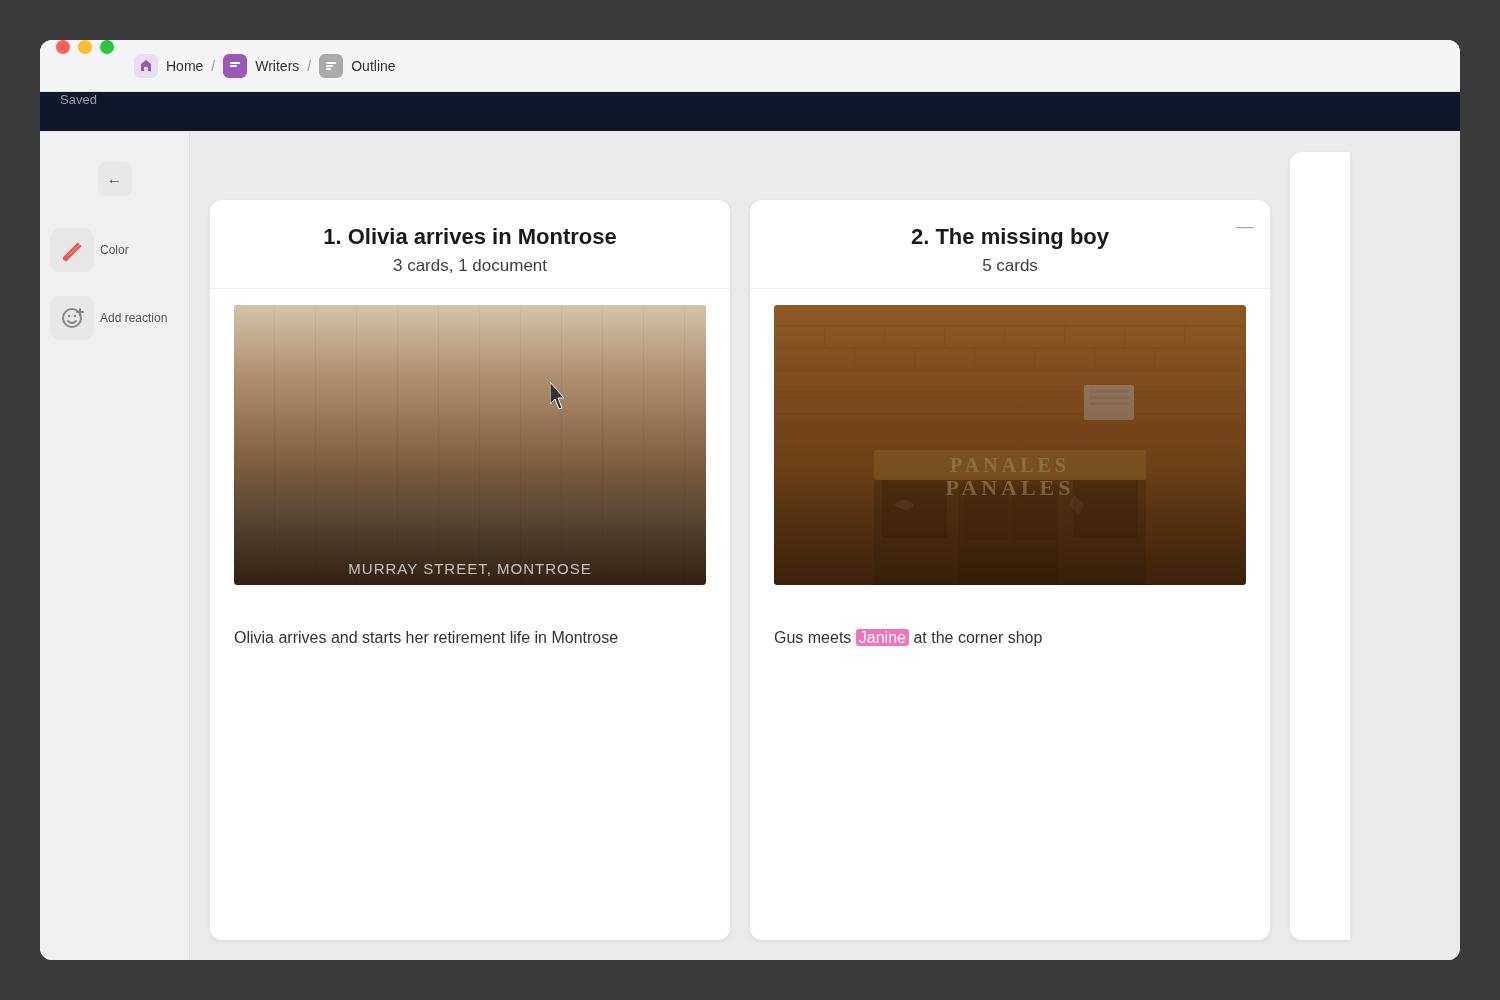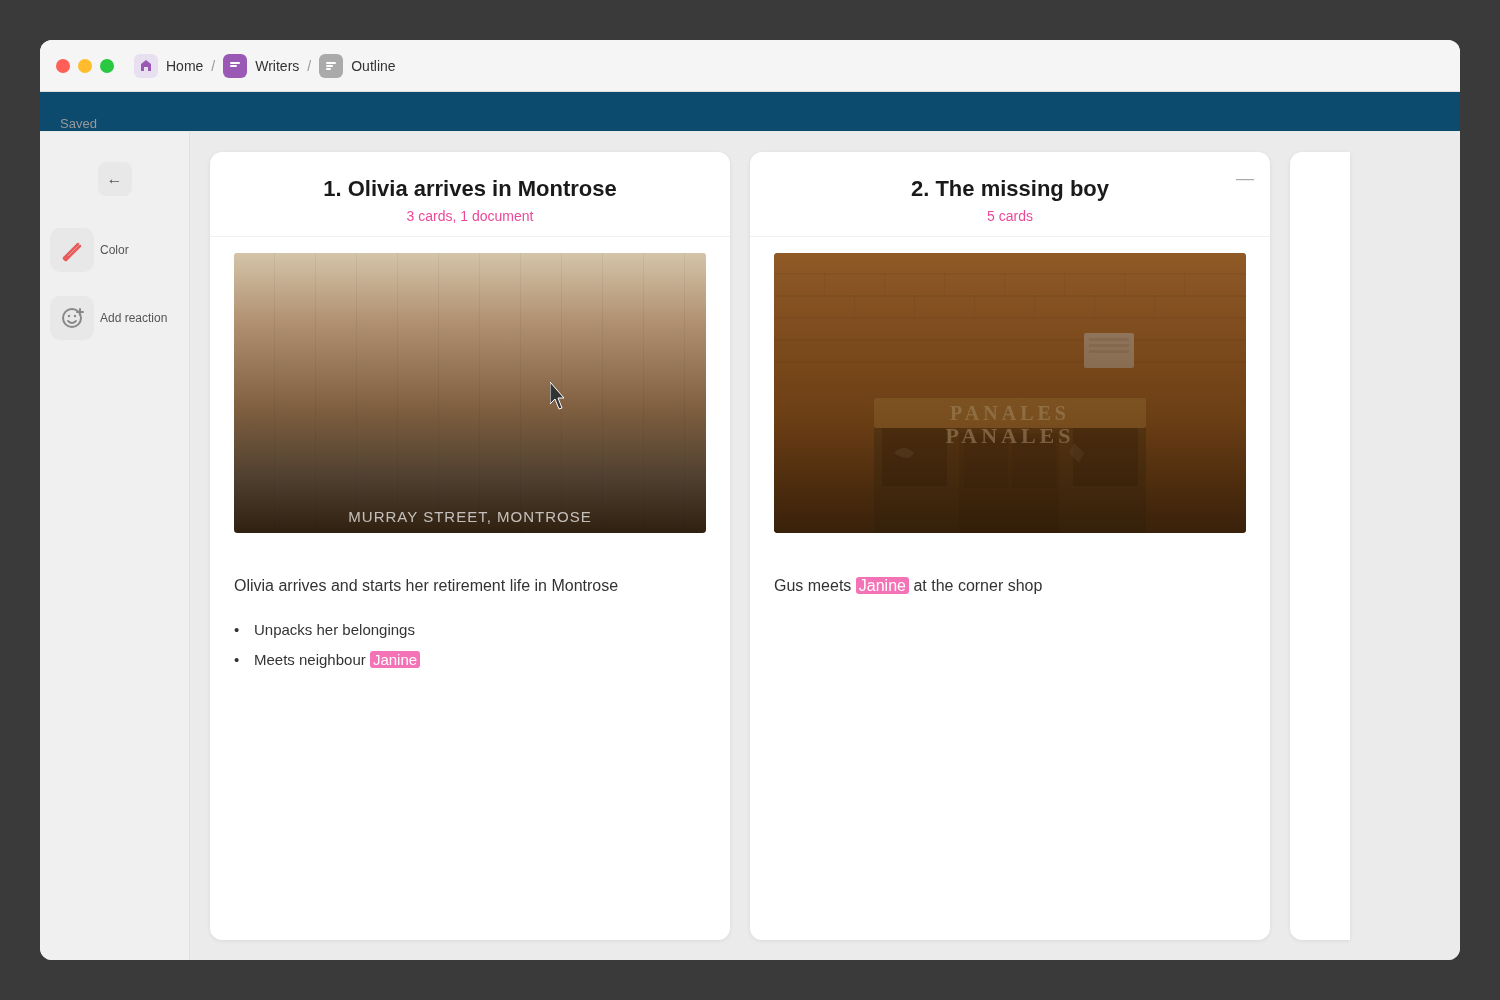--- a/index.html
+++ b/index.html
@@ -24,21 +24,20 @@
       display: flex;
       flex-direction: column;
     }
 
     
     .titlebar {
       height: 52px;
       background: #f5f5f5;
       border-bottom: 1px solid #e0e0e0;
       display: flex;
-      align-items: center;
       padding: 0 16px;
       gap: 12px;
       flex-shrink: 0;
     }
 
     .traffic-lights {
       display: flex;
       gap: 8px;
       margin-right: 8px;
     }
@@ -89,23 +88,23 @@
     }
 
     .breadcrumb-sep {
       color: #999;
       font-size: 14px;
     }
 
     
     .statusbar {
       height: 40px;
-      background: #0c4a6e;
-      display: flex;
-      align-items: flex-end;
+      background: #0f172a;
+      display: flex;
+      align-items: flex-start;
       padding: 0 20px;
       border-bottom: 1px solid #e8e8e8;
       flex-shrink: 0;
     }
 
     .saved-text {
       font-size: 13px;
       color: #999;
     }
 
@@ -199,39 +198,40 @@
 
     .card-column {
       width: 520px;
       min-width: 520px;
       background: white;
       border-radius: 12px;
       overflow: hidden;
       display: flex;
       flex-direction: column;
       box-shadow: 0 1px 4px rgba(0,0,0,0.08);
+      margin-top: 48px;
     }
 
     .card-header {
       padding: 24px 24px 12px;
       text-align: center;
       border-bottom: 1px solid #f0f0f0;
       position: relative;
     }
 
     .card-title {
       font-size: 22px;
       font-weight: 700;
       color: #1a1a1a;
       margin-bottom: 6px;
     }
 
     .card-meta {
-      font-size: 14px;
-      color: #ec4899;
+      font-size: 17px;
+      color: #404040;
     }
 
     .card-minus {
       position: absolute;
       top: 16px;
       right: 16px;
       font-size: 18px;
       color: #aaa;
       cursor: pointer;
     }
@@ -510,28 +510,20 @@
             <ellipse cx="260" cy="195" rx="7" ry="18" fill="#504030"></ellipse>
             <ellipse cx="360" cy="210" rx="9" ry="22" fill="#605048"></ellipse>
 
             <rect width="472" height="280" fill="rgba(160, 120, 60, 0.15)"></rect>
           </svg>
           <div class="card-image-caption">MURRAY STREET, MONTROSE</div>
         </div>
 
         <div class="card-body">
           <p class="card-body-text">Olivia arrives and starts her retirement life in Montrose</p>
-          <ul class="card-list">
-            <li>
-              <span>Unpacks her belongings</span>
-            </li>
-            <li>
-              <span>Meets neighbour </span><span class="highlight-pink">Janine</span>
-            </li>
-          </ul>
         </div>
       </div>
 
       <div class="card-column">
         <div class="card-header">
           <div class="card-title">2. The missing boy</div>
           <div class="card-meta">5 cards</div>
           <div class="card-minus">—</div>
         </div>
 

